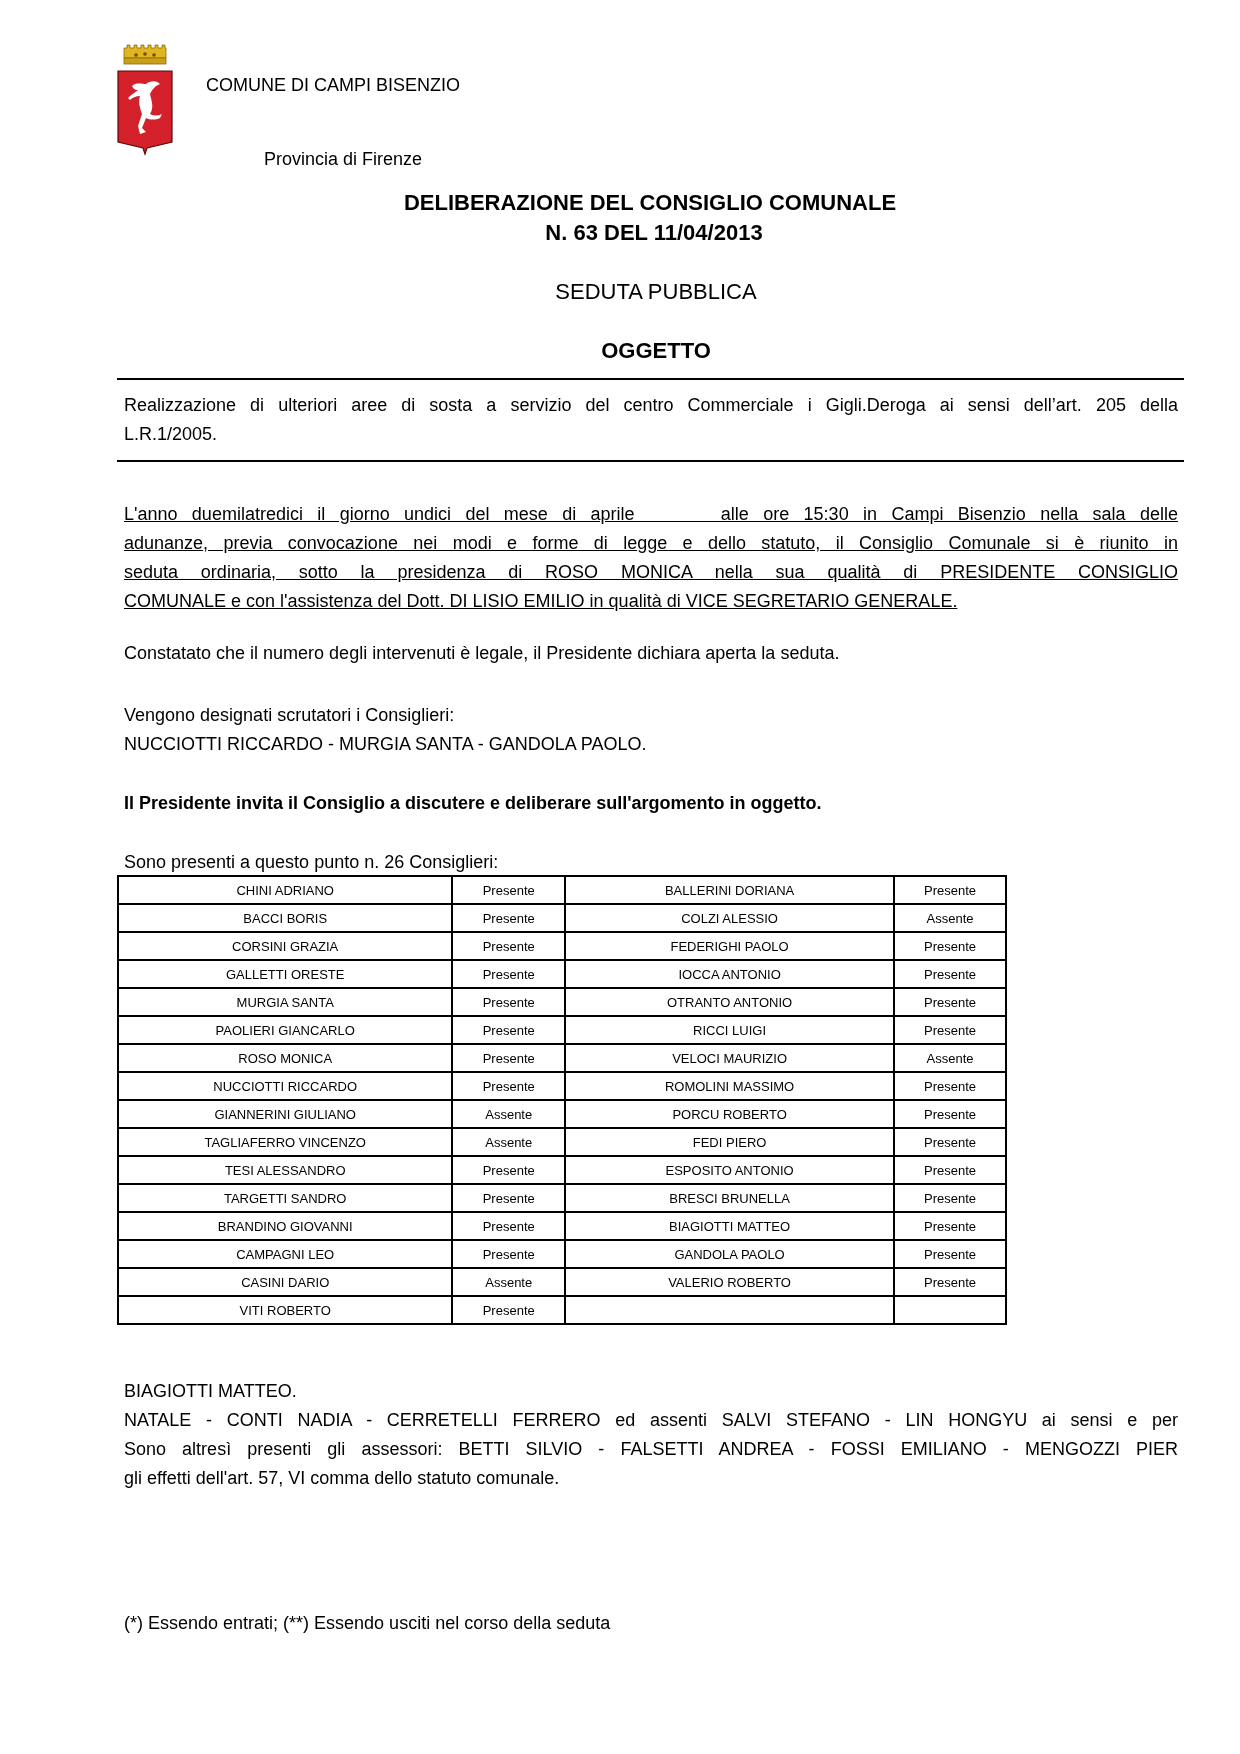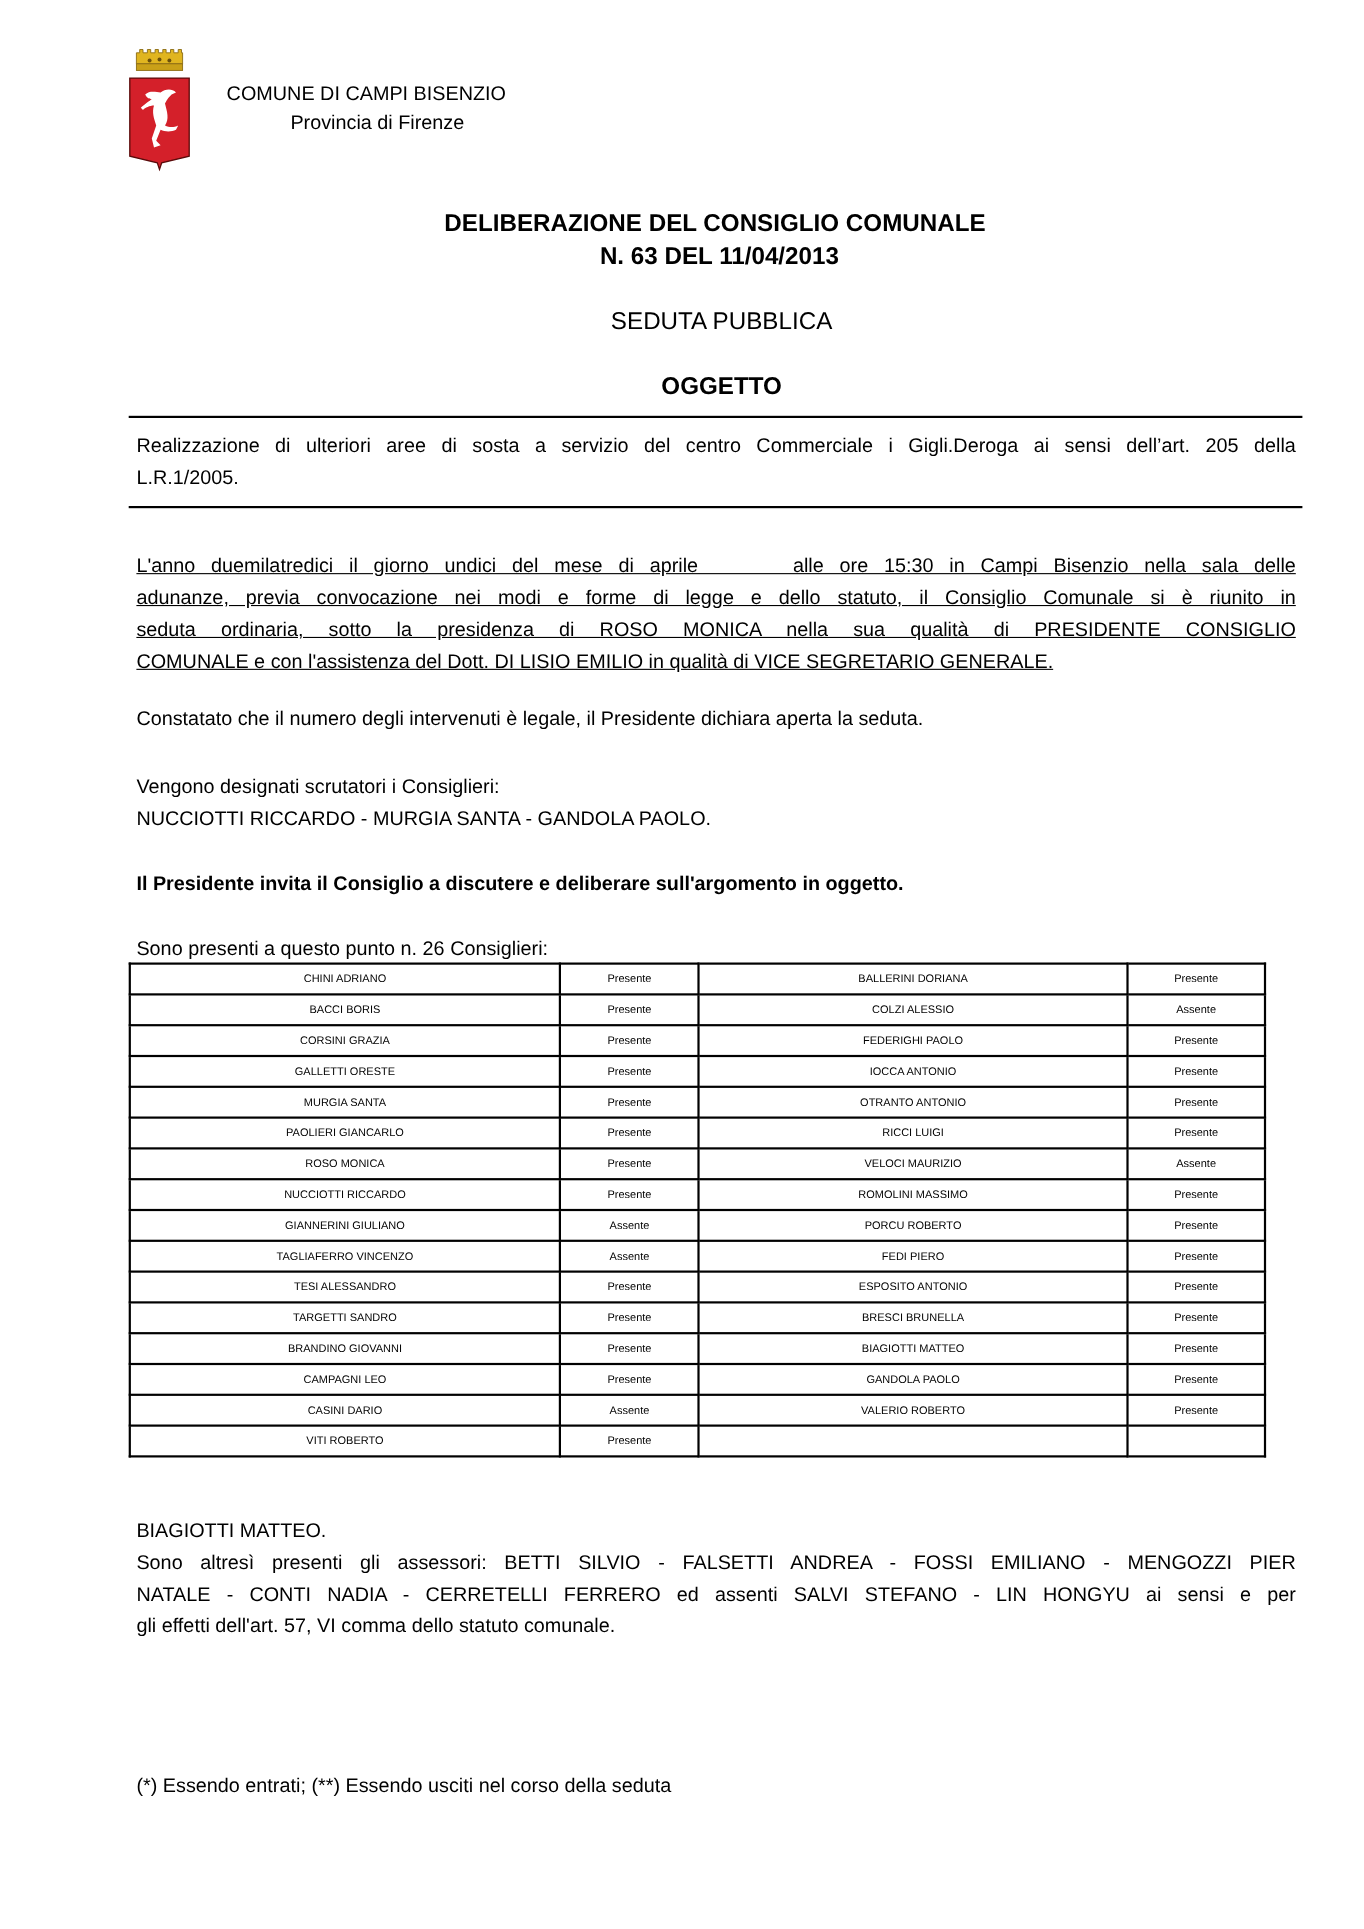--- a/index.html
+++ b/index.html
@@ -3,21 +3,21 @@
   <meta charset="utf-8">
   <style>
     html, body { margin: 0; padding: 0; background: #ffffff; }
     body {
       width: 1240px; height: 1754px; position: relative; overflow: hidden;
       font-family: "Liberation Sans", "DejaVu Sans", sans-serif; color: #000;
     }
     .logo { position: absolute; left: 116px; top: 44px; width: 58px; height: 112px; }
     .header-text { position: absolute; left: 206px; top: 72px; font-size: 18px; line-height: 26px; }
     .header-text .comune { display: block; }
-    .header-text .provincia { display: block; padding-left: 58px; }
+    .header-text .provincia { display: block; padding-left: 58px; margin-top: 48px; }
 
     .title-block { position: absolute; left: 0; width: 1240px; text-align: center; }
     .title1 { top: 190px; font-weight: bold; font-size: 22px; left: 30px; }
     .title2 { top: 220px; font-weight: bold; font-size: 22px; left: 34px; }
     .seduta { top: 279px; font-size: 22px; left: 36px; }
     .oggetto { top: 338px; font-size: 22px; font-weight: bold; left: 36px; }
 
     .rule { position: absolute; left: 117px; width: 1067px; height: 0; border-top: 2px solid #000; }
     .rule1 { top: 378px; }
     .rule2 { top: 460px; }
@@ -31,22 +31,22 @@
     .p-constat { top: 639px; }
     .p-vengono { top: 701px; }
     .p-invita { top: 789px; font-weight: bold; }
     .p-sono { top: 848px; }
     .p-votazione { top: 1377px; }
     .p-footnote { top: 1609px; }
     .line { display: block; }
     .just { text-align-last: justify; }
 
     table.cons {
-      position: absolute; left: 117px; top: 875px; width: 1034px;
-      border-collapse: collapse; font-size: 10px;
+      position: absolute; left: 117px; top: 875px; width: 890px;
+      border-collapse: collapse; font-size: 13px;
     }
     table.cons td {
       border: 2px solid #000; height: 26px; padding: 0; text-align: center; vertical-align: middle;
     }
     .c-name { width: 404px; }
     .c-stat { width: 128px; }
     .c-name2 { width: 403px; }
     .c-stat2 { width: 127px; }
   </style>
 </head>
@@ -200,18 +200,18 @@
         <td class="c-name">VITI ROBERTO</td>
         <td class="c-stat">Presente</td>
         <td class="c-name2"></td>
         <td class="c-stat2"></td>
       </tr>
     </tbody>
 </table>
 
 <div class="para p-votazione">
   <span class="line">BIAGIOTTI MATTEO.</span>
+  <span class="line just">NATALE - CONTI NADIA - CERRETELLI FERRERO ed assenti SALVI STEFANO - LIN HONGYU ai sensi e per</span>
   <span class="line just">Sono altresì presenti gli assessori: BETTI SILVIO - FALSETTI ANDREA - FOSSI EMILIANO - MENGOZZI PIER</span>
-  <span class="line just">NATALE - CONTI NADIA - CERRETELLI FERRERO ed assenti SALVI STEFANO - LIN HONGYU ai sensi e per</span>
   <span class="line">gli effetti dell'art. 57, VI comma dello statuto comunale.</span>
 </div>
 
 <div class="para p-footnote">(*) Essendo entrati; (**) Essendo usciti nel corso della seduta</div>
 
 </body></html>

